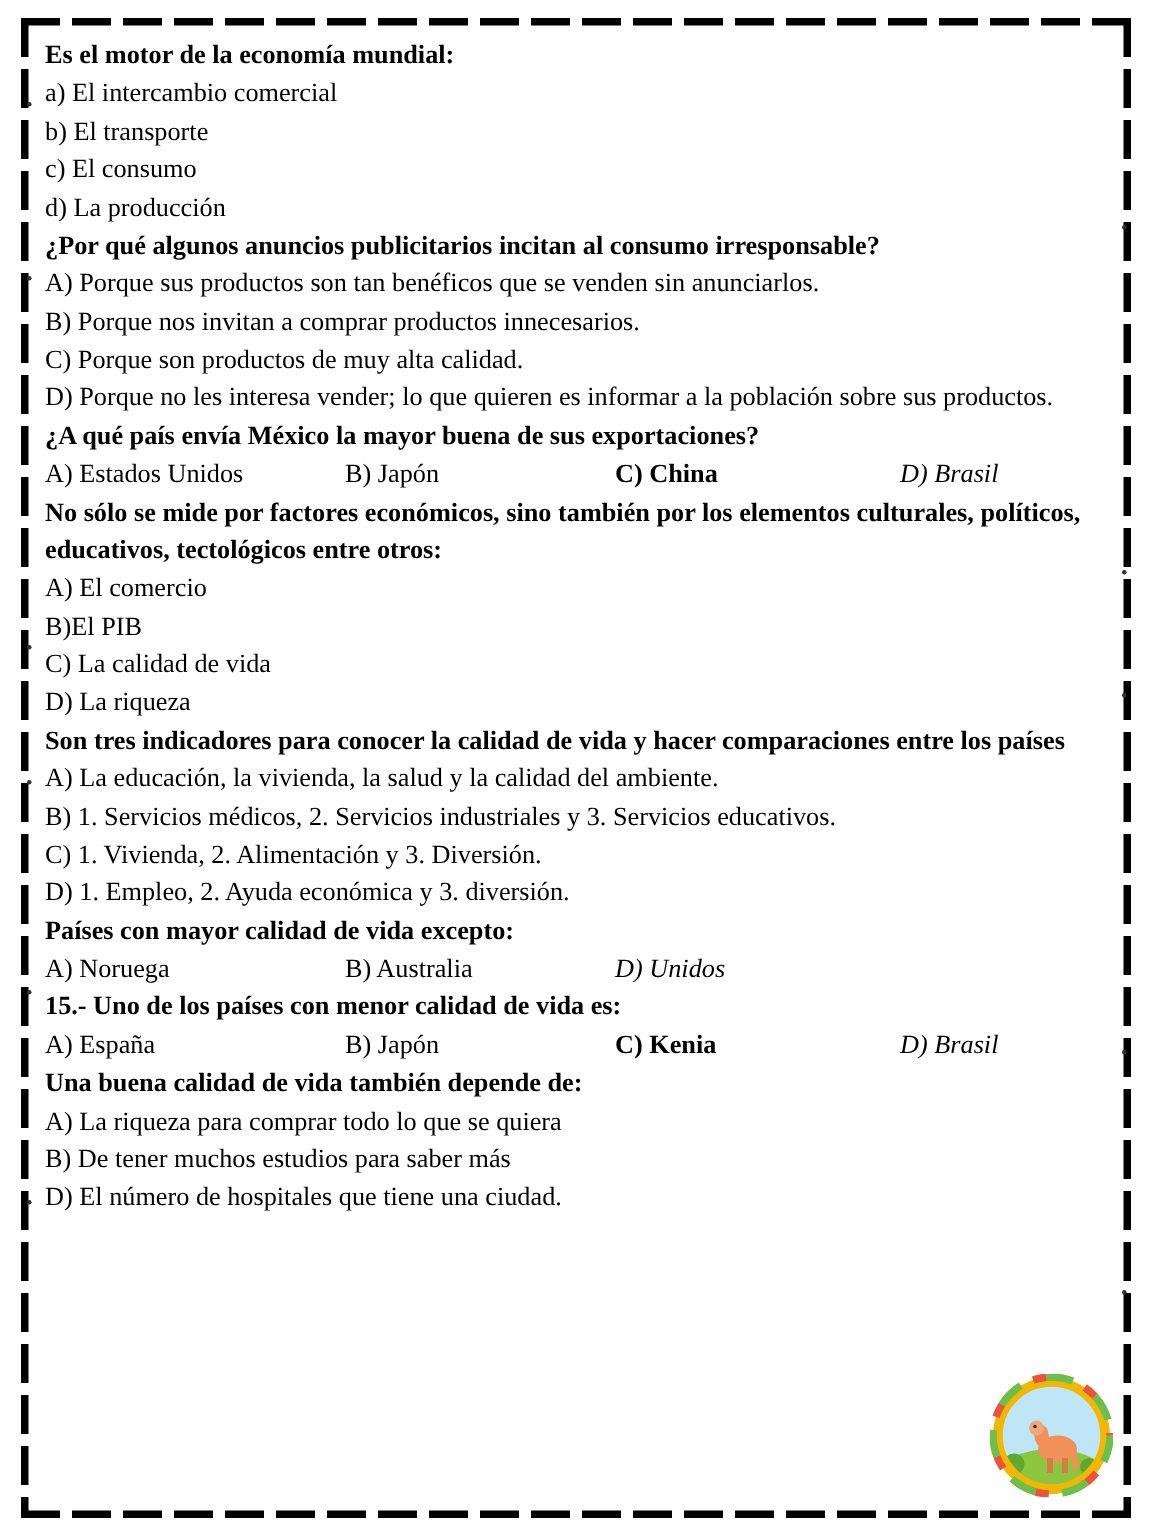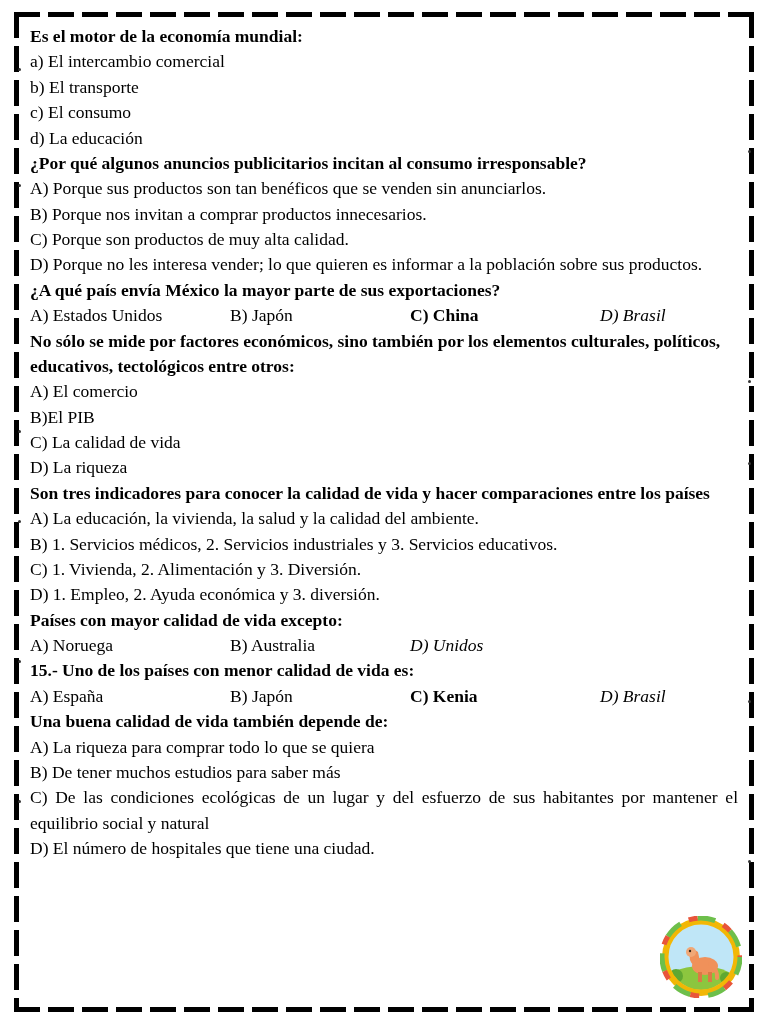--- a/index.html
+++ b/index.html
@@ -128,33 +128,33 @@
   <div class="frame-edge frame-right"></div>
 </div>
 
 <div class="sheet">
 
   <div class="block">
     <p class="q-stem">Es el motor de la economía mundial:</p>
     <p class="opt">a) El intercambio comercial</p>
     <p class="opt">b) El transporte</p>
     <p class="opt">c) El consumo</p>
-    <p class="opt">d) La educación</p>
+    <p class="opt">d) La producción</p>
   </div>
 
   <div class="block">
     <p class="q-stem">¿Por qué algunos anuncios publicitarios incitan al consumo irresponsable?</p>
     <p class="opt">A) Porque sus productos son tan benéficos que se venden sin anunciarlos.</p>
     <p class="opt">B) Porque nos invitan a comprar productos innecesarios.</p>
     <p class="opt">C) Porque son productos de muy alta calidad.</p>
     <p class="opt justify">D) Porque no les interesa vender; lo que quieren es informar a la población sobre sus productos.</p>
   </div>
 
   <div class="block">
-    <p class="q-stem">¿A qué país envía México la mayor parte de sus exportaciones?</p>
+    <p class="q-stem">¿A qué país envía México la mayor buena de sus exportaciones?</p>
     <div class="opt-row">
       <span class="cell c1">A) Estados Unidos</span>
       <span class="cell c2">B) Japón</span>
       <span class="cell c3">C) China</span>
       <span class="cell c4">D) Brasil</span>
     </div>
   </div>
 
   <div class="block">
     <p class="q-stem justify">No sólo se mide por factores económicos, sino también por los elementos culturales, políticos, educativos, tectológicos entre otros:</p>
@@ -188,21 +188,20 @@
       <span class="cell c2">B) Japón</span>
       <span class="cell c3">C) Kenia</span>
       <span class="cell c4">D) Brasil</span>
     </div>
   </div>
 
   <div class="block">
     <p class="q-stem">Una buena calidad de vida también depende de:</p>
     <p class="opt">A) La riqueza para comprar todo lo que se quiera</p>
     <p class="opt">B) De tener muchos estudios para saber más</p>
-    <p class="opt justify">C) De las condiciones ecológicas de un lugar y del esfuerzo de sus habitantes por mantener el equilibrio social y natural</p>
     <p class="opt">D) El número de hospitales que tiene una ciudad.</p>
   </div>
 
 </div>
 
 <div class="margin-dot" style="left:18px; top:68px;"></div>
 <div class="margin-dot" style="left:18px; top:184px;"></div>
 <div class="margin-dot" style="left:18px; top:430px;"></div>
 <div class="margin-dot" style="left:18px; top:520px;"></div>
 <div class="margin-dot" style="left:18px; top:660px;"></div>

